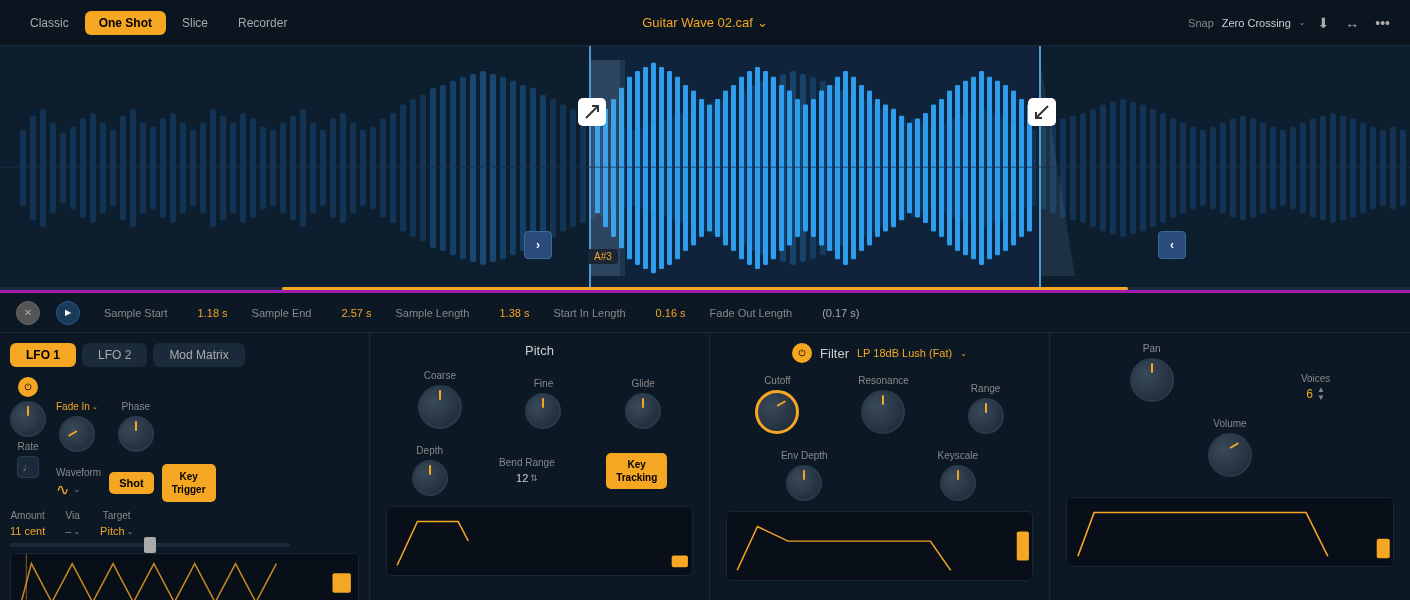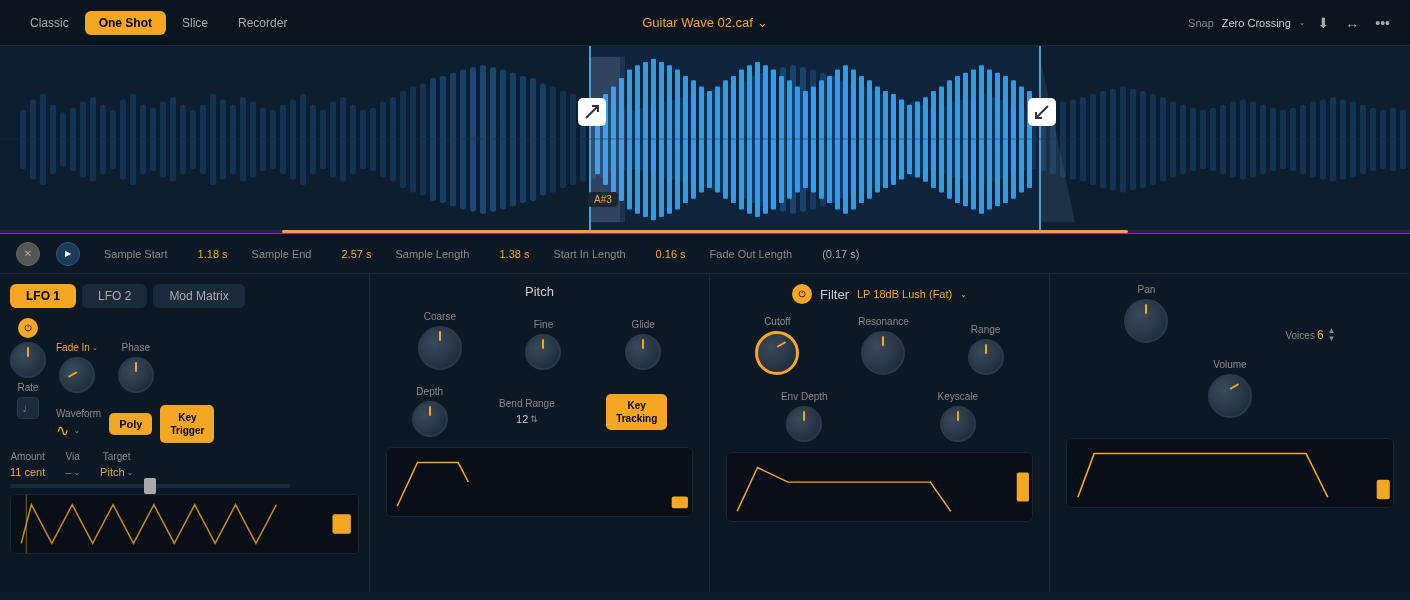--- a/index.html
+++ b/index.html
@@ -68,24 +68,24 @@
       border: none;
       color: #aaa;
       cursor: pointer;
       font-size: 14px;
       padding: 2px 4px;
     }
 
     
     .waveform-area {
       background: #0d1e30;
-      height: 188px;
+      height: 247px;
       position: relative;
       overflow: hidden;
-      border-bottom: 1px solid #a21caf;
+      border-bottom: 3px solid #a21caf;
     }
     .time-marker {
       position: absolute;
       color: #556;
       font-size: 10px;
       top: 2px;
     }
     
     .waveform-svg {
       width: 100%;
@@ -340,21 +340,21 @@
       border-radius: 6px;
       height: 70px;
       position: relative;
       overflow: hidden;
       border: 1px solid #1a2535;
     }
 
     
     .voices-stepper {
       display: flex;
-      flex-direction: row;
+      flex-direction: column;
       align-items: center;
       gap: 2px;
     }
     .stepper-value {
       color: #f5a623;
       font-size: 12px;
     }
     .stepper-arrows {
       display: flex;
       flex-direction: column;
@@ -802,21 +802,21 @@
         </div>
 
         <div style="display:flex; gap:8px; align-items:center; margin-top:4px;">
           <div style="display:flex; flex-direction:column; gap:2px; align-items:flex-start;">
             <span class="knob-label">Waveform</span>
             <div style="display:flex; align-items:center; gap:4px;">
               <span style="color:#f5a623; font-size:16px;">∿</span>
               <span style="color:#888; font-size:8px;">⌄</span>
             </div>
           </div>
-          <button class="select-btn">Poly</button>
+          <button class="select-btn">Shot</button>
           <button class="key-trigger-btn">Key<br>Trigger</button>
         </div>
       </div>
     </div>
 
     <div style="display:flex; gap:20px; align-items:flex-end; margin-top:8px;">
       <div class="amount-section">
         <span class="knob-label">Amount</span>
         <span class="amount-value">11 cent</span>
       </div>

